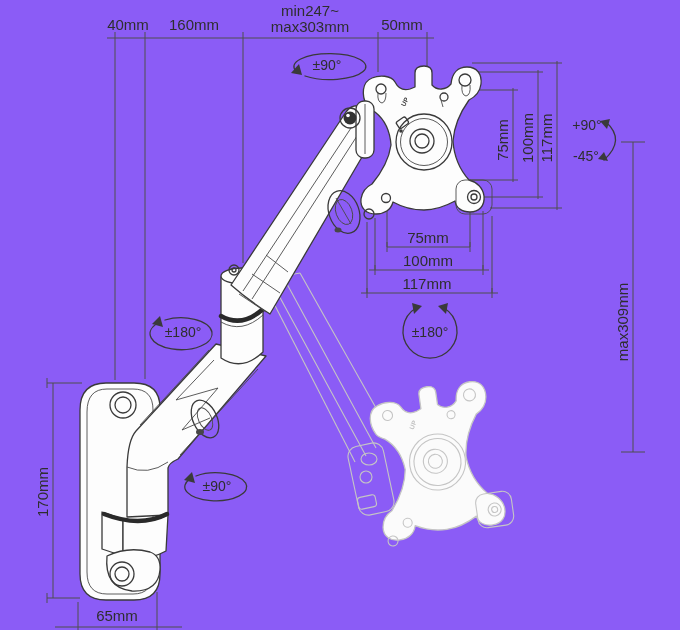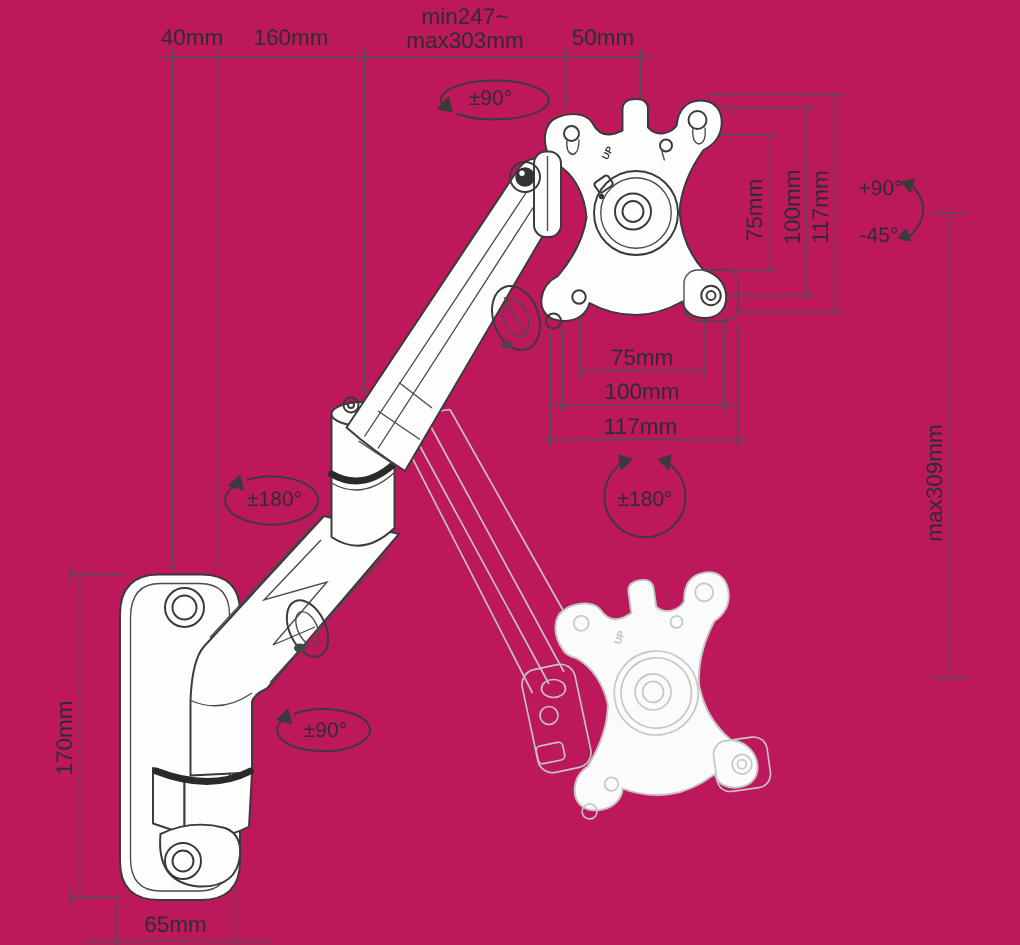--- a/index.html
+++ b/index.html
@@ -1,18 +1,18 @@
 <!DOCTYPE html>
 <html><head>
 <meta charset="utf-8">
 <style>
   html,body { margin:0; padding:0; background:#ffffff; }
   .stage {
     position:relative; width:680px; height:630px;
-    background:#be185d; overflow:hidden;
+    background:#8b5cf6; overflow:hidden;
     font-family:"Liberation Sans", sans-serif;
   }
   svg { position:absolute; left:0; top:0; }
   
   .ink     { stroke:#3a3a3a; stroke-width:1.3; fill:none; stroke-linecap:round; stroke-linejoin:round; }
   .inkfill { stroke:#3a3a3a; stroke-width:1.3; fill:#fdfdfd; stroke-linejoin:round; }
   .thin    { stroke:#4a4a4a; stroke-width:0.9; fill:none; }
   .dim     { stroke:#4f4f4f; stroke-width:1; fill:none; }
   .ghost   { stroke:#c5c5c5; stroke-width:1.3; fill:#fbfbfb; stroke-linejoin:round; }
   .ghostln { stroke:#c5c5c5; stroke-width:1.1; fill:none; }

